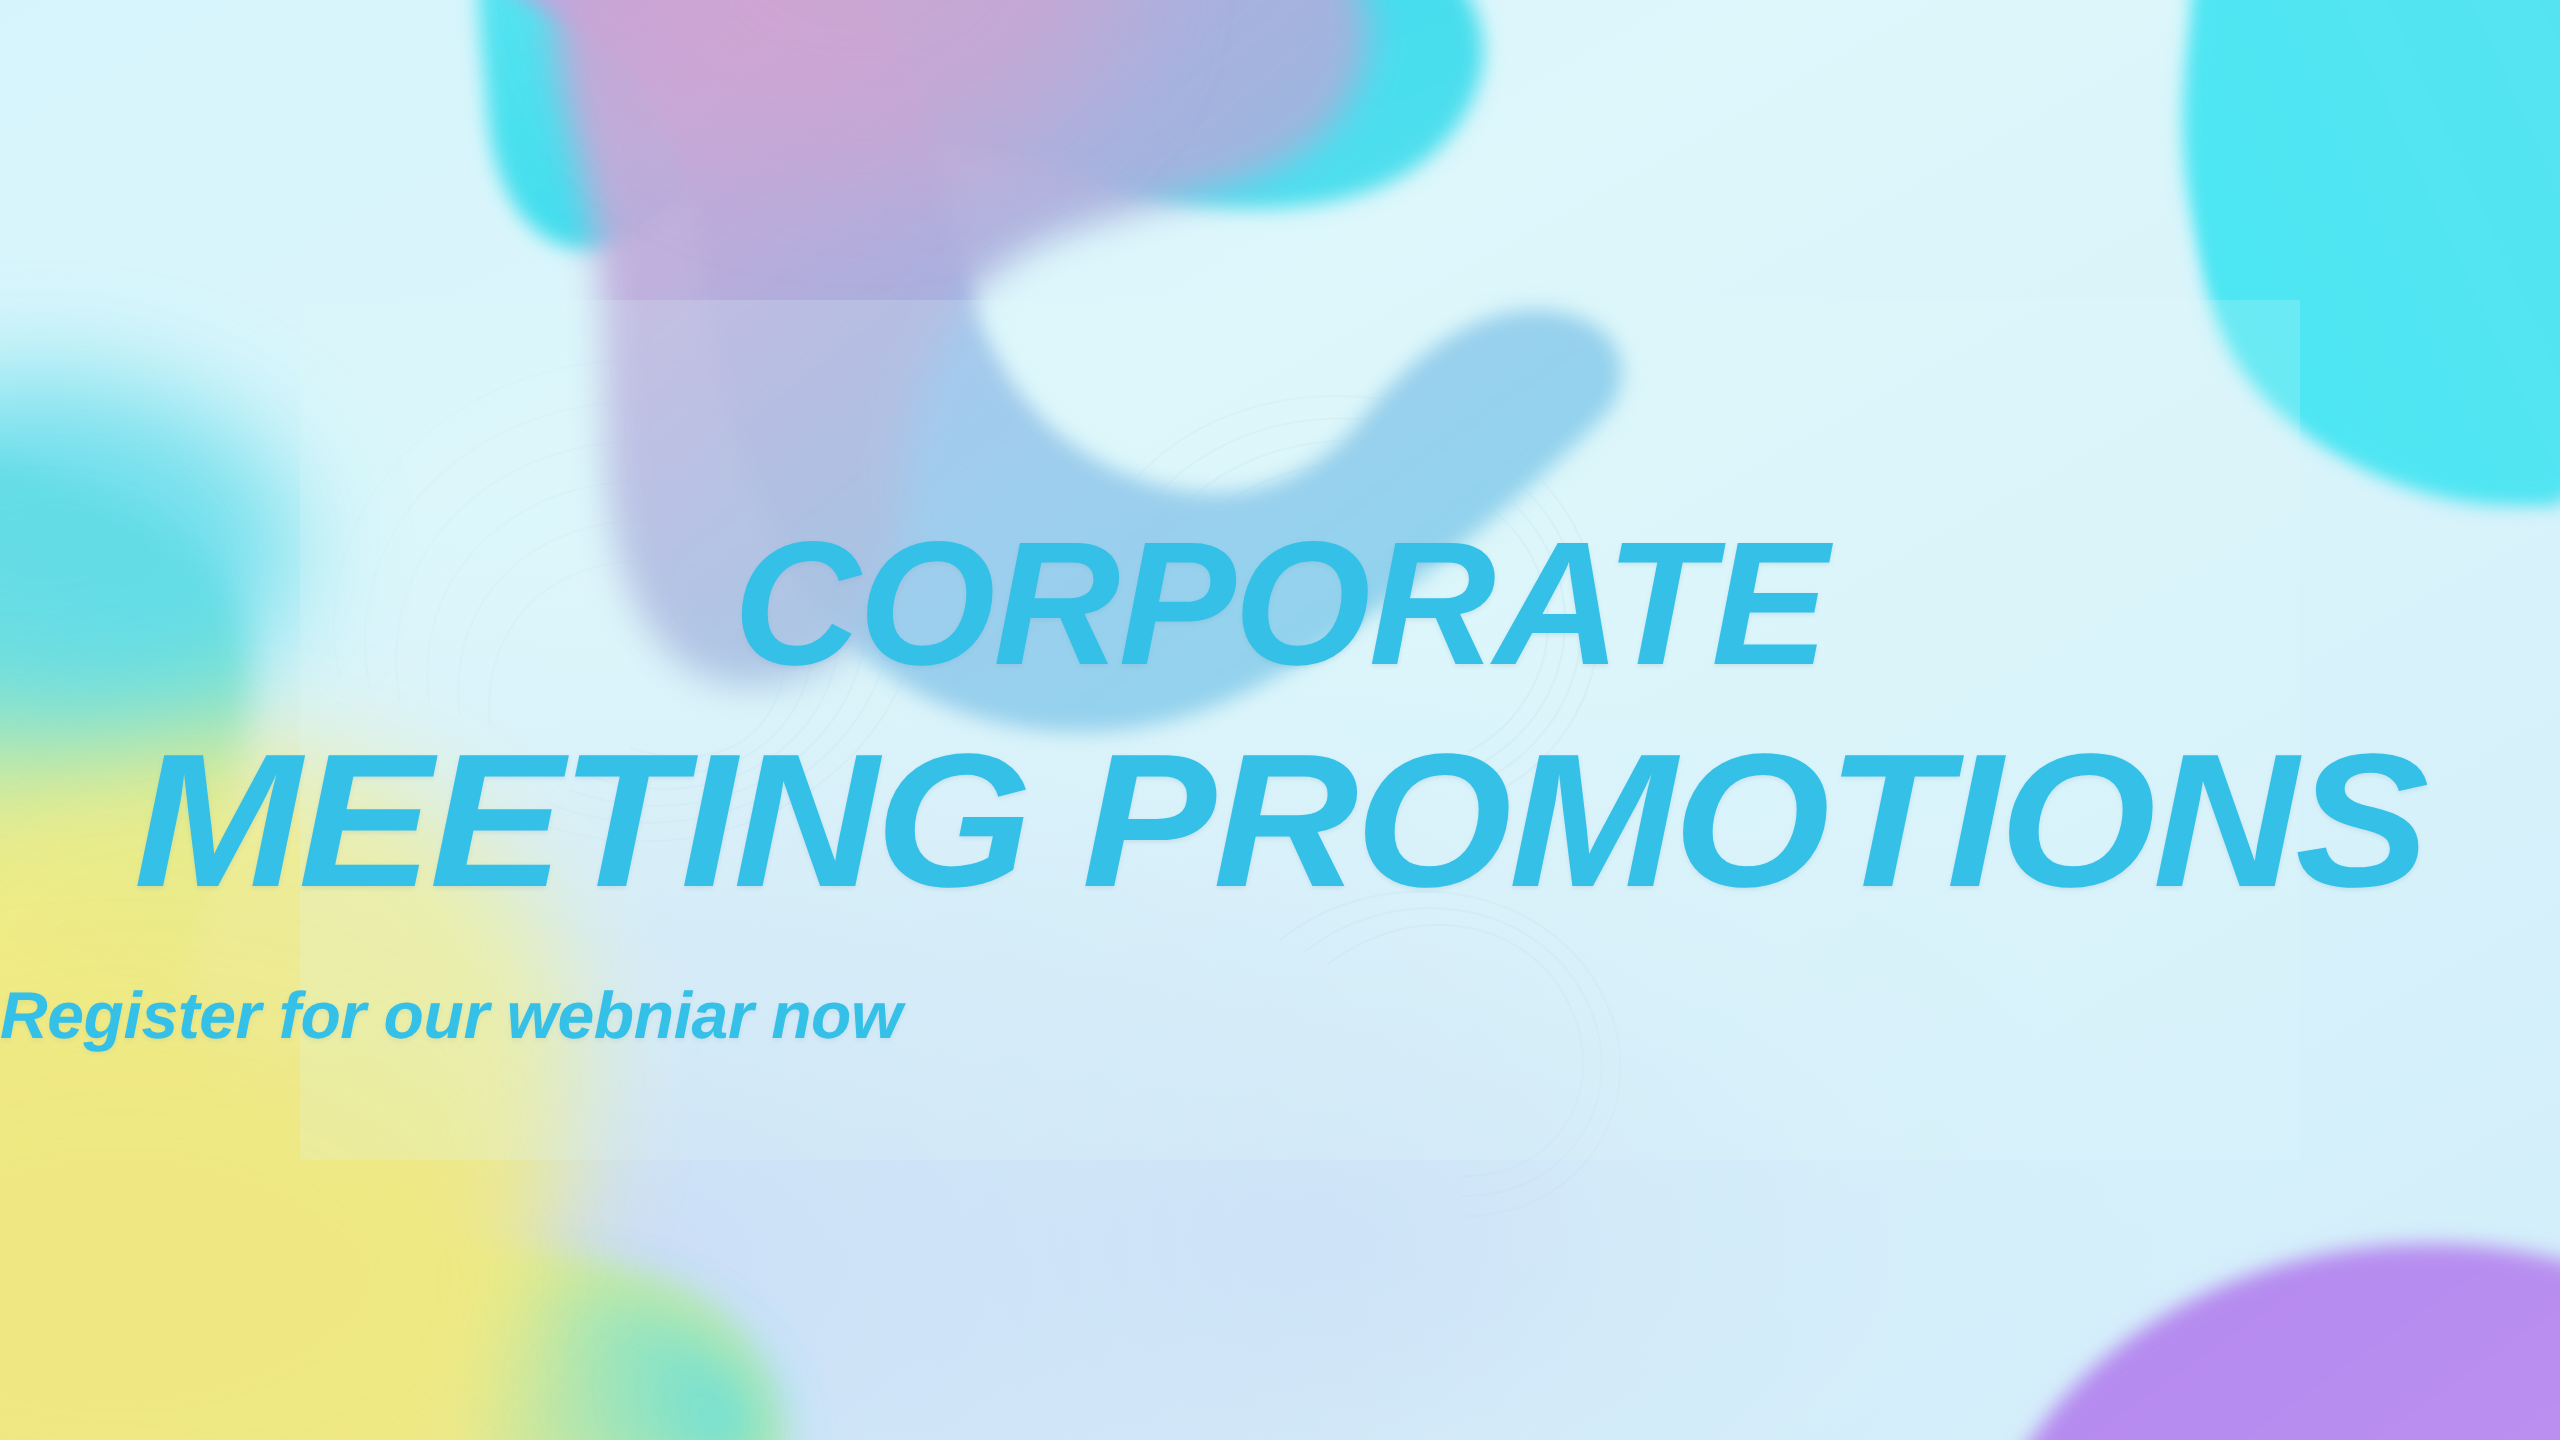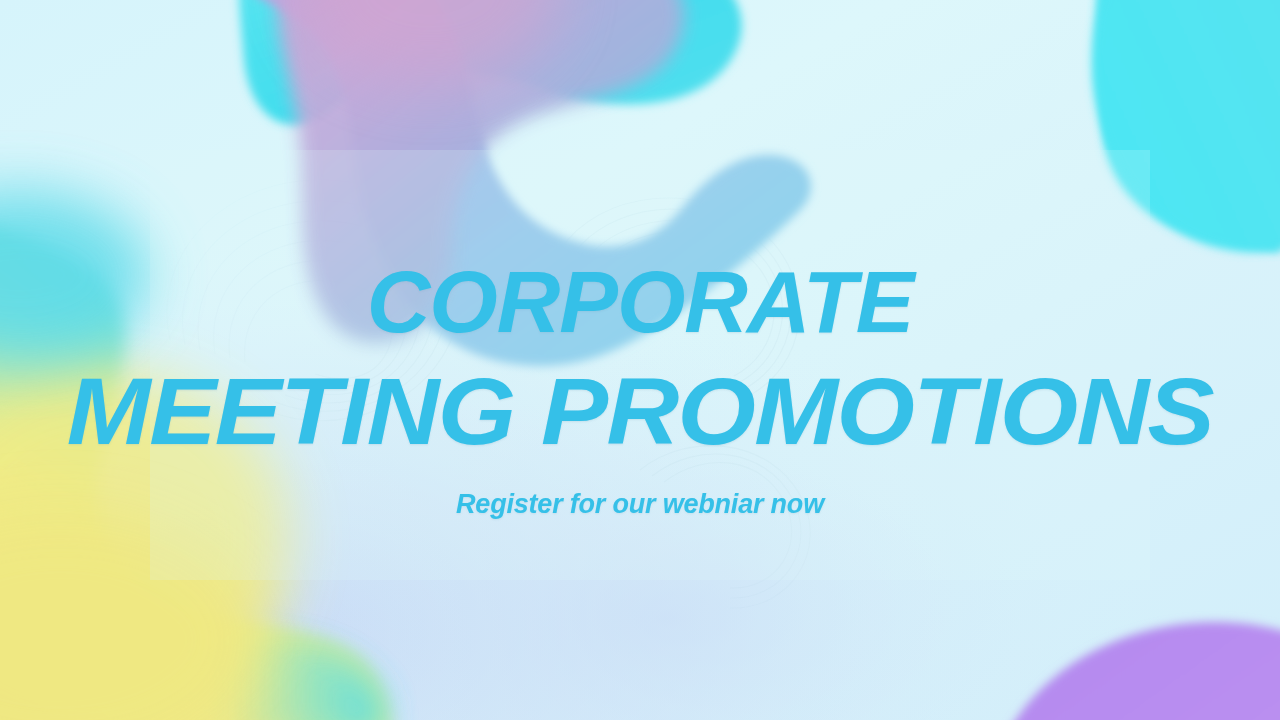--- a/index.html
+++ b/index.html
@@ -69,22 +69,22 @@
     top: 364px;
     font-size: 95px;
     letter-spacing: -1.5px;
     transform: scaleX(1.06);
   }
 
   .subhead {
     position: absolute;
     top: 490px;
     width: 1280px;
-    text-align: center;
-    font-size: 27px;
+    text-align: left;
+    font-size: 33px;
     font-weight: 700;
     font-style: italic;
     color: #35c0e8;
     letter-spacing: -0.2px;
     white-space: nowrap;
     line-height: 1.1;
     text-shadow: 0 1px 2px rgba(120, 170, 190, 0.18);
   }
 </style>
 </head>

